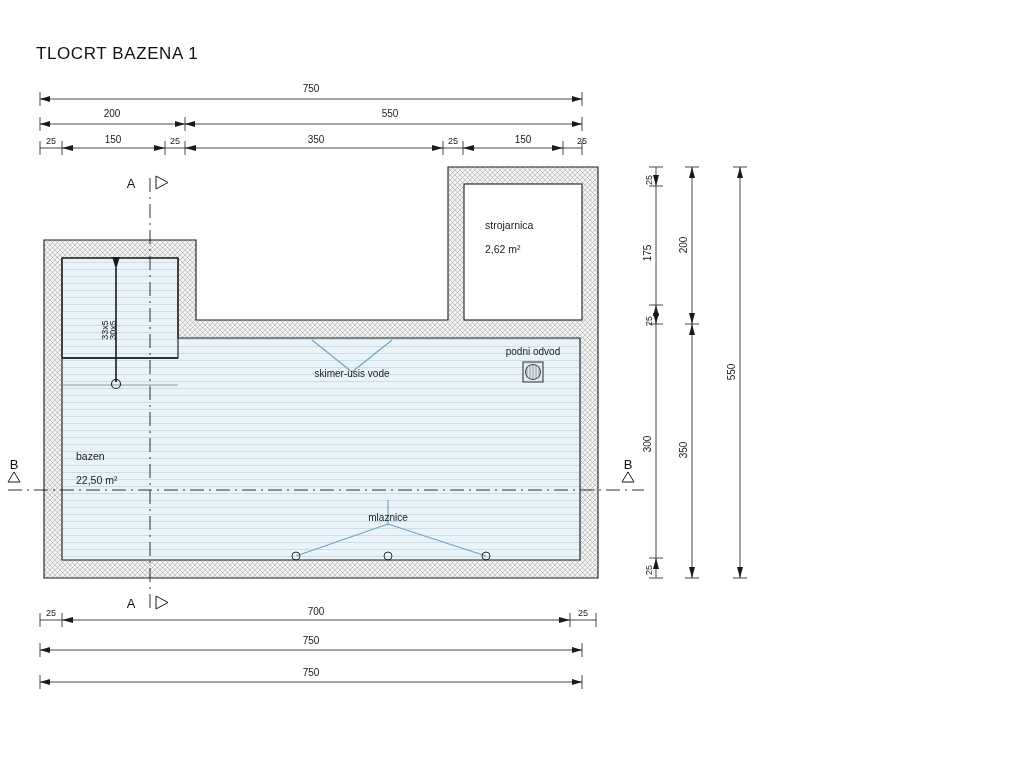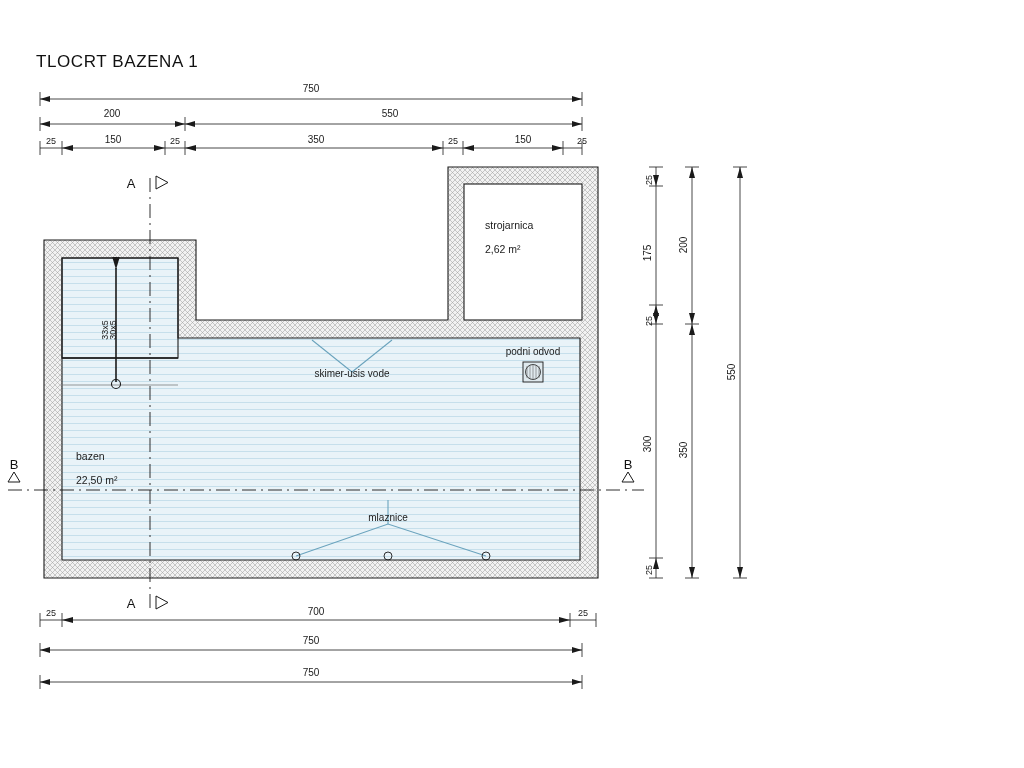--- a/index.html
+++ b/index.html
@@ -17,21 +17,21 @@
   }
   #sheet {
     position: absolute;
     left: 0; top: 0;
     width: 1024px;
     height: 768px;
   }
   .title {
     position: absolute;
     left: 36px;
-    top: 52px;
+    top: 44px;
     font-size: 17px;
     letter-spacing: 0.6px;
     color: #111;
     white-space: nowrap;
   }
   svg.draw {
     position: absolute;
     left: 0;
     top: 0;
     width: 1024px;

